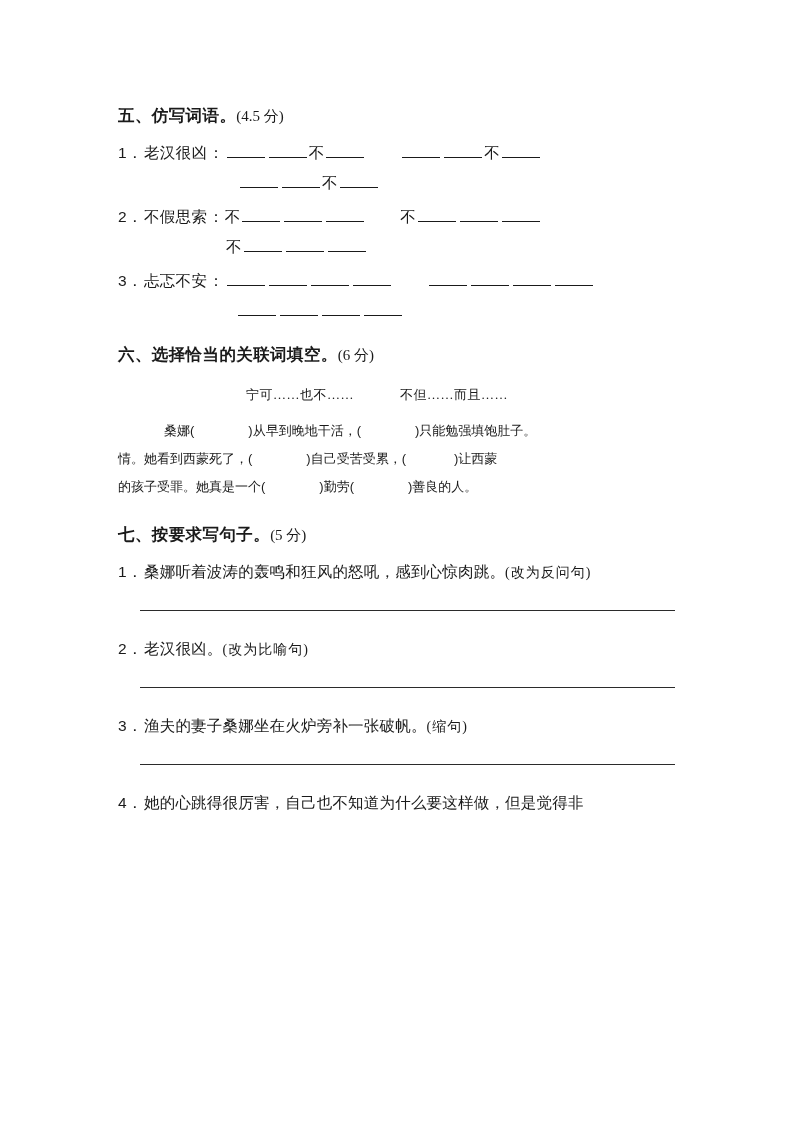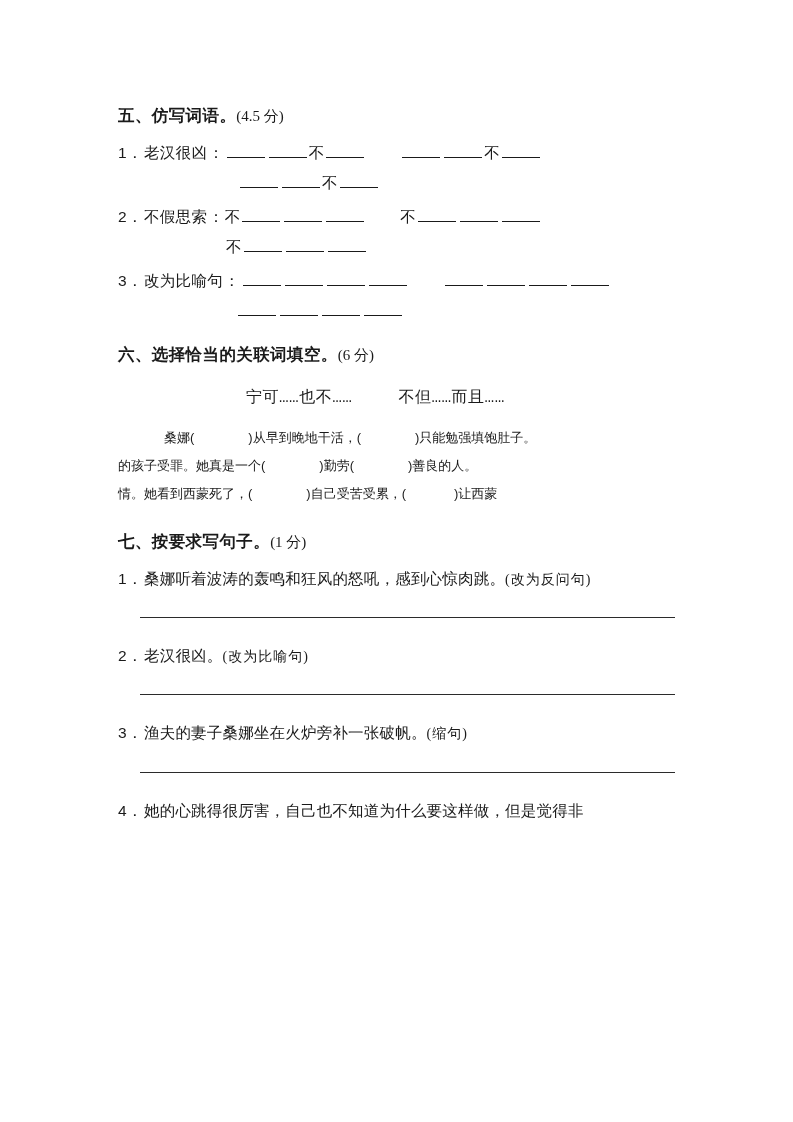--- a/index.html
+++ b/index.html
@@ -90,22 +90,22 @@
   .sub-row {
     font-size: 15.5px;
     line-height: 1.55;
     margin: 0 0 10px 0;
     white-space: nowrap;
   }
 
   
   .conn-wrap { margin: 10px 0 6px 0; }
   .conn-line {
-    font-family: Liberation Mono, monospace;
-    font-size: 16px;
+    font-family: Liberation Serif, serif;
+    font-size: 13px;
     letter-spacing: 0.5px;
     white-space: nowrap;
     line-height: 2.35;
   }
   .conn-a { padding-left: 128px; }
   .conn-b { padding-left: 128px; }
   .conn-gap { display: inline-block; width: 46px; }
 
   
   .cloze {
@@ -187,21 +187,21 @@
       </span>
     </div>
     <div class="sub-row indent-3">
       <span class="blank-group">
         <span class="fixchar">不</span><span class="blk"></span><span class="blk"></span><span class="blk"></span>
       </span>
     </div>
 
     <div class="q-row">
       <span class="q-num">3．</span>
-      <span class="q-label">改为比喻句</span>
+      <span class="q-label">忐忑不安</span>
       <span class="q-colon">：</span>
       <span class="blank-group">
         <span class="blk"></span><span class="blk"></span><span class="blk"></span><span class="blk"></span>
       </span>
       <span class="gap-lg"></span>
       <span class="blank-group">
         <span class="blk"></span><span class="blk"></span><span class="blk"></span><span class="blk"></span>
       </span>
     </div>
     <div class="sub-row indent-4">
@@ -215,28 +215,28 @@
     <div class="sec-heading"><span>六、</span><span>选择恰当的关联词填空。</span><span class="score">(6 分)</span></div>
 
     <div class="conn-wrap">
       <div class="conn-line conn-a"><span>宁可……也不……</span><span class="conn-gap"></span><span>不但……而且……</span></div>
     </div>
 
     <div class="cloze">
       <p class="first"><span>桑娜(</span><span class="paren-blank"><span class="sp"></span></span><span>)从早到晚地干活，(</span><span class="paren-blank"><span class="sp"></span></span><span>)只能勉强填饱肚子。</span></p>
 
 
+      <p><span>情。她看到西蒙死了，(</span><span class="paren-blank"><span class="sp"></span></span><span>)自己受苦受累，(</span><span class="paren-blank"><span class="sp-sm"></span></span><span>)让西蒙</span></p>
+
       <p><span>的孩子受罪。她真是一个(</span><span class="paren-blank"><span class="sp"></span></span><span>)勤劳(</span><span class="paren-blank"><span class="sp"></span></span><span>)善良的人。</span></p>
-
-      <p><span>情。她看到西蒙死了，(</span><span class="paren-blank"><span class="sp"></span></span><span>)自己受苦受累，(</span><span class="paren-blank"><span class="sp-sm"></span></span><span>)让西蒙</span></p>
     </div>
   </div>
 
   <div class="section sec-seven">
-    <div class="sec-heading"><span>七、</span><span>按要求写句子。</span><span class="score">(1 分)</span></div>
+    <div class="sec-heading"><span>七、</span><span>按要求写句子。</span><span class="score">(5 分)</span></div>
 
     <div class="sent-row">
       <span class="q-num">1．</span>
       <span class="sent-text">桑娜听着波涛的轰鸣和狂风的怒吼，感到心惊肉跳。</span>
       <span class="hint">(改为反问句)</span>
     </div>
     <div class="answer-line"></div>
 
     <div class="sent-row">
       <span class="q-num">2．</span>

